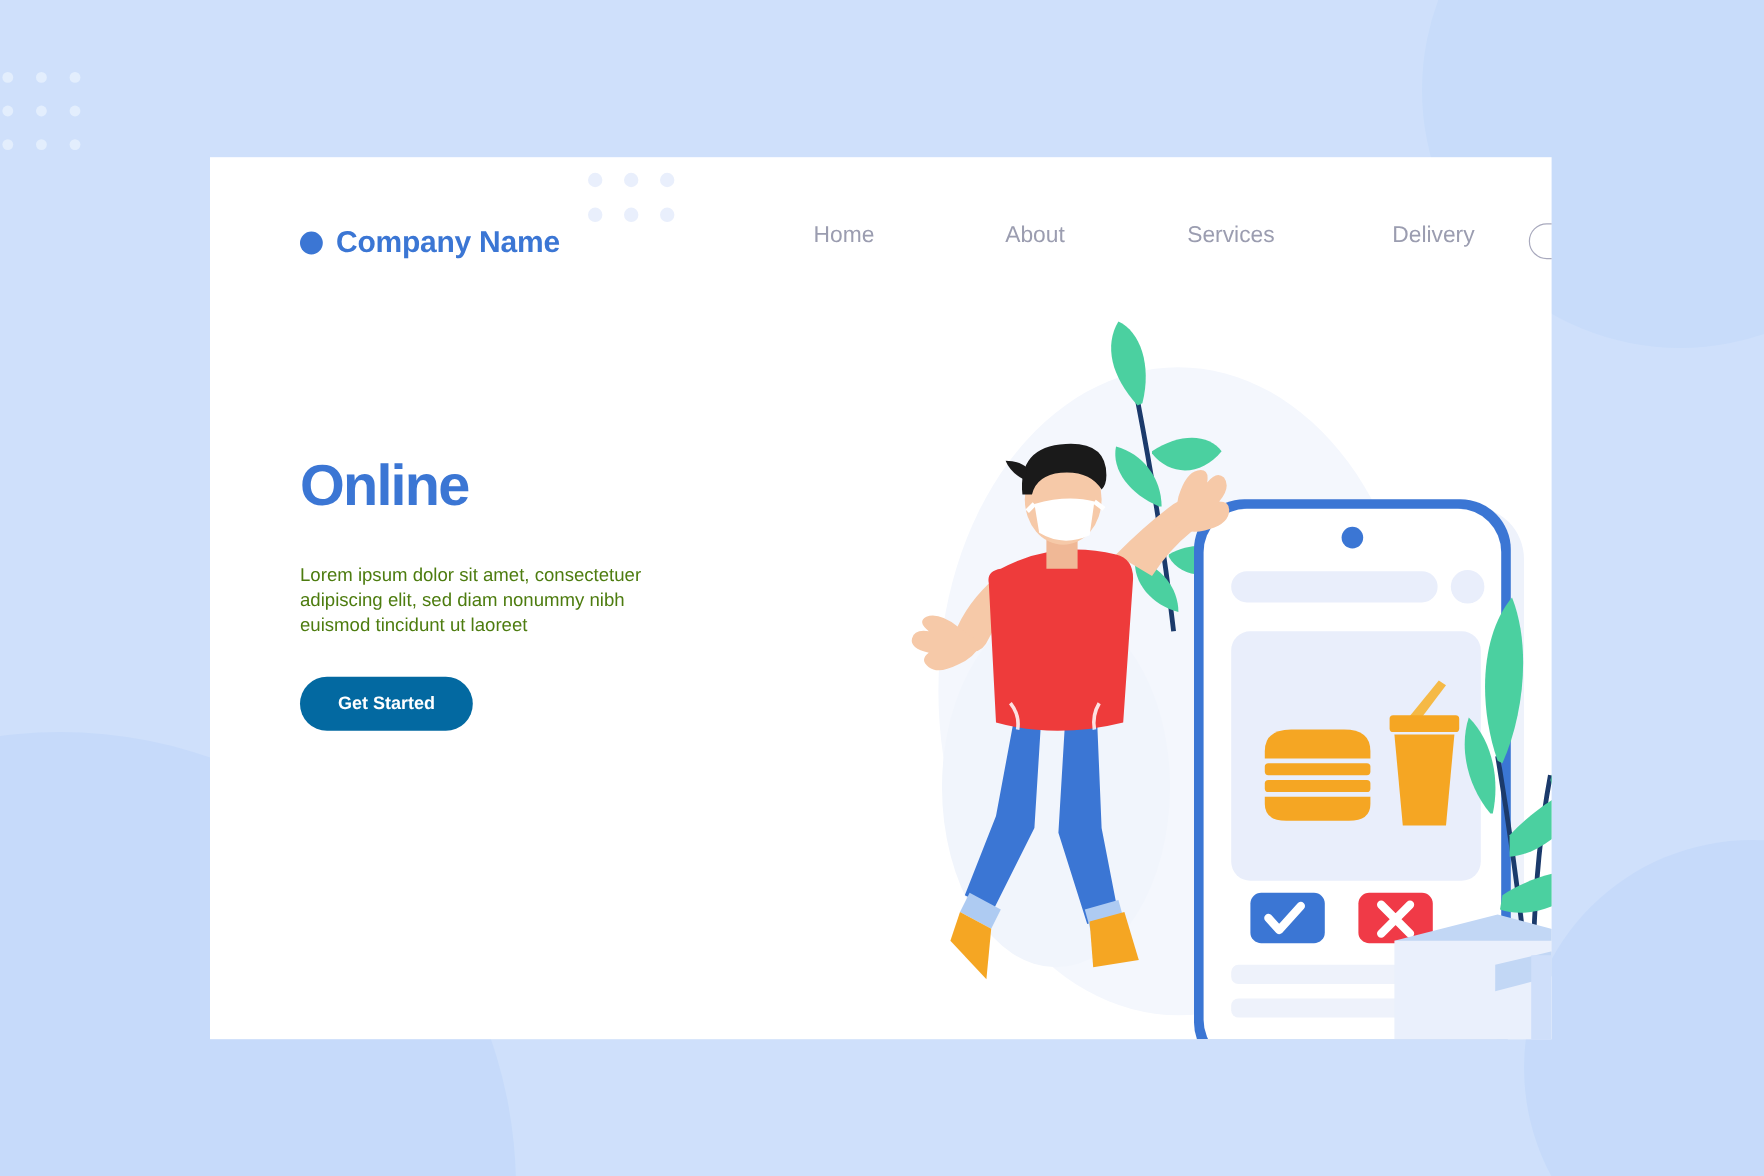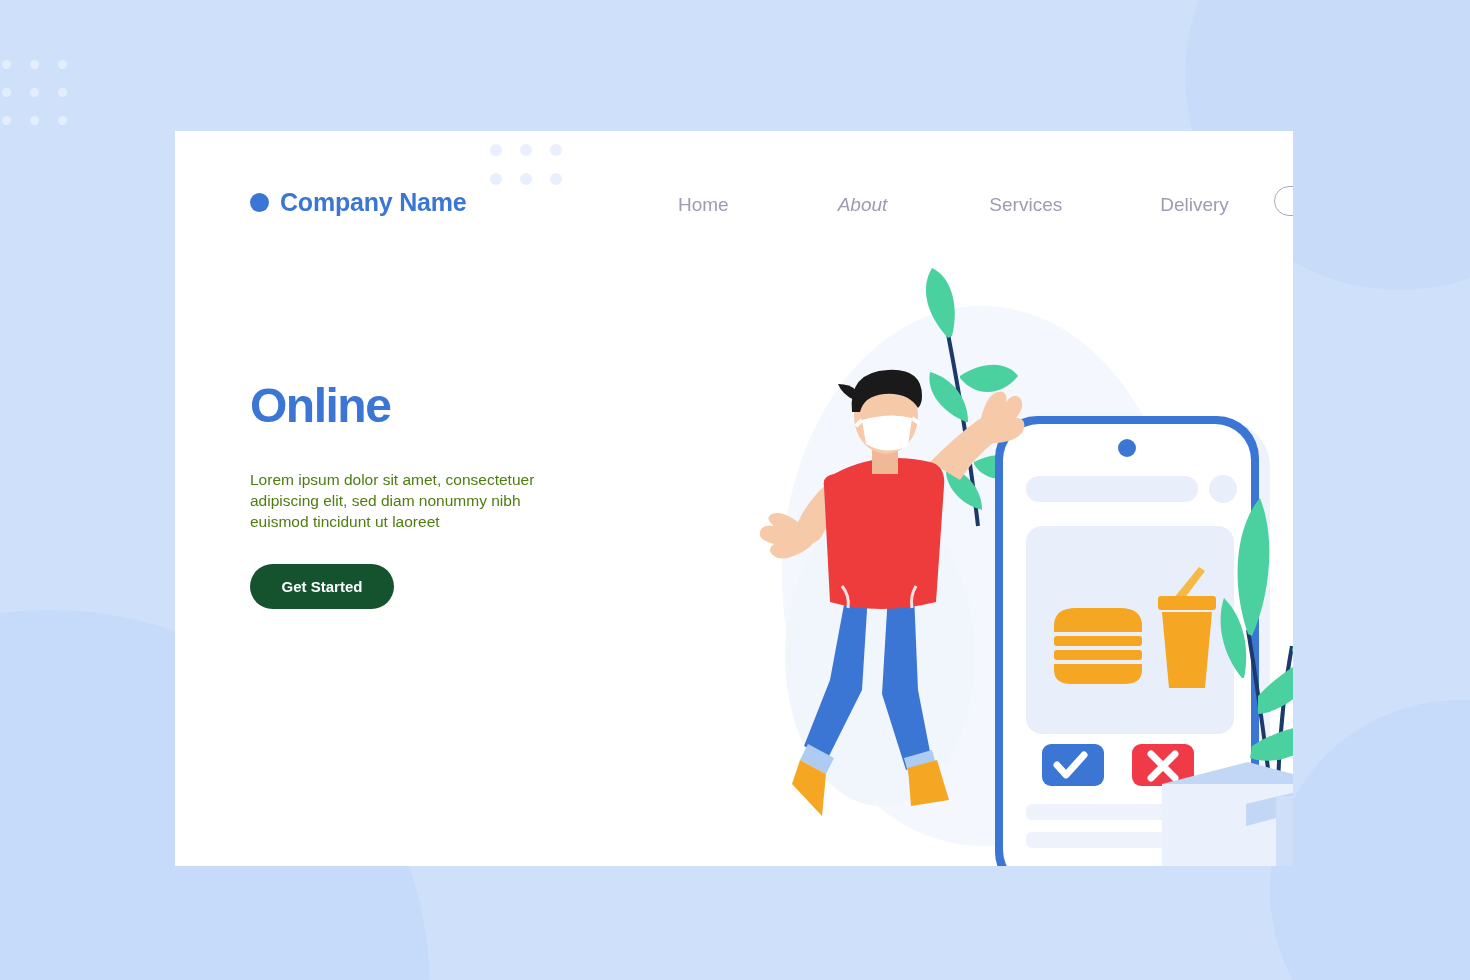--- a/index.html
+++ b/index.html
@@ -75,28 +75,28 @@
   .logo-dot {
     width: 19px; height: 19px; border-radius: 50%;
     background: #3b76d4; flex: none;
   }
   .logo-text {
     font-size: 25px; font-weight: bold; color: #3b76d4;
     letter-spacing: -0.2px;
   }
   .nav {
     position: absolute; left: 480px; top: 55px;
-    display: flex; align-items: flex-end;
+    display: flex; align-items: flex-start;
   }
   .nav-item {
     font-size: 19px; color: #9b9db0;
     text-decoration: none; white-space: nowrap;
   }
   .nav-item.n0 { margin-left: 23px; }
-  .nav-item.n1 { margin-left: 109px; font-style: italic; }
+  .nav-item.n1 { margin-left: 109px; }
   .nav-item.n2 { margin-left: 102px; }
   .nav-item.n3 { margin-left: 98px; }
   .login-btn {
     margin-left: 45px;
     width: 118px; height: 30px;
     border: 1.6px solid #a8a9bd; border-radius: 16px;
     background: transparent;
     font-size: 18px; color: #6d28d9;
     font-family: "Liberation Sans", sans-serif;
     cursor: pointer;
@@ -110,21 +110,21 @@
     color: #3b76d4; letter-spacing: -1.5px;
   }
   .hero-sub {
     margin-top: 28px;
     font-size: 15.5px; line-height: 21px; color: #4d7c0f;
     width: 310px;
   }
   .cta {
     margin-top: 32px;
     width: 144px; height: 45px; border: none; border-radius: 23px;
-    background: #14532d; color: #ffffff;
+    background: #0369a1; color: #ffffff;
     font-size: 15px; font-weight: bold;
     font-family: "Liberation Sans", sans-serif;
     cursor: pointer;
     text-align: center;
   }
 
   
   .illo {
     position: absolute; left: 455px; top: 95px;
     width: 700px; height: 640px;

